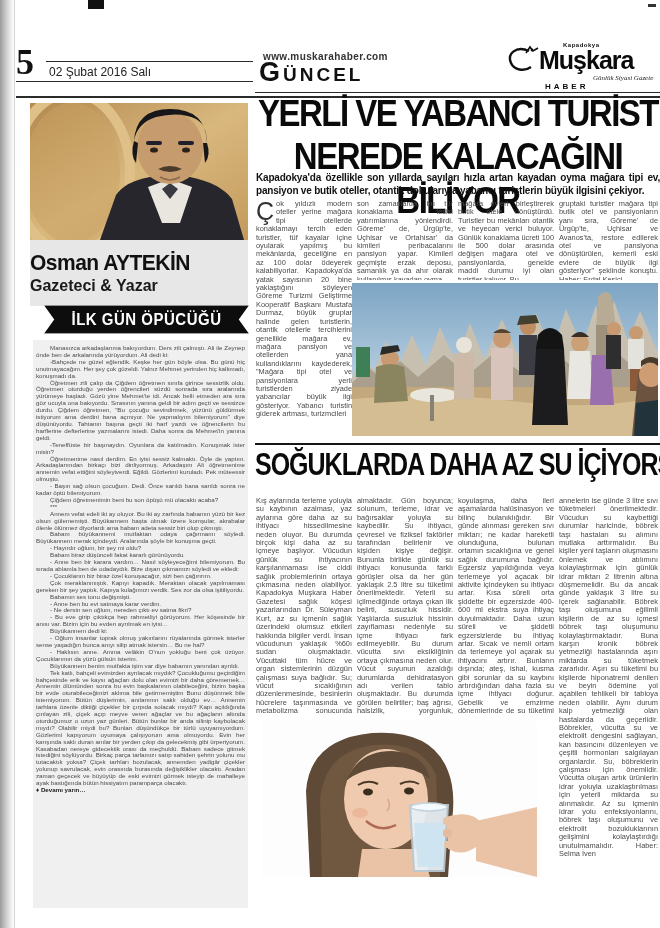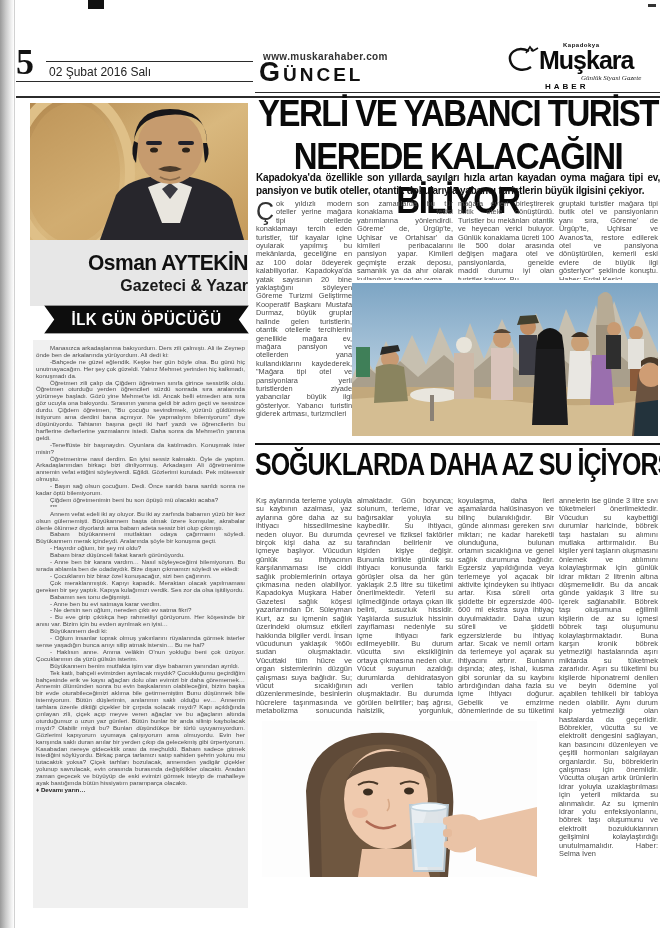--- a/index.html
+++ b/index.html
@@ -20,26 +20,26 @@
   .date{left:49px;top:65px;font-size:12px;color:#222;}
   .site{left:263px;top:51px;font-size:10px;letter-spacing:.4px;color:#333;font-weight:bold;}
   .guncel{left:259px;top:57px;font-size:19px;font-weight:700;letter-spacing:3px;color:#111;text-align:right;}
   .guncel::first-letter{font-size:27px;}
 
   
   .logo{left:505px;top:42px;width:152px;height:50px;}
   .logo-region{position:absolute;left:58px;top:0;font-size:6px;font-weight:700;letter-spacing:.5px;color:#111;}
   .logo-name{position:absolute;left:34px;top:4px;font-size:25px;font-weight:900;letter-spacing:-1px;color:#0b0b0b;transform:scaleY(1.05);}
   .logo-haber{position:absolute;left:40px;top:40px;font-size:8px;font-weight:900;letter-spacing:3px;color:#0b0b0b;}
-  .logo-tag{position:absolute;left:76px;top:32px;font-size:7px;font-style:italic;font-family:"Liberation Serif",serif;color:#222;text-align:center;}
+  .logo-tag{position:absolute;left:88px;top:32px;font-size:7px;font-style:italic;font-family:"Liberation Serif",serif;color:#222;text-align:center;}
   .logo-mark{position:absolute;left:0;top:2px;}
 
   
   .portrait{left:30px;top:103px;width:218px;height:137px;overflow:hidden;}
-  .namebox{left:30px;top:240px;width:218px;height:66px;background:#e7e7e7;text-align:right;}
+  .namebox{left:30px;top:240px;width:218px;height:66px;background:#e7e7e7;text-align:left;}
   .c-name{margin-top:10px;font-size:21px;font-weight:900;letter-spacing:-.5px;color:#111;transform:scaleY(1.08);}
   .c-role{margin-top:3px;font-size:16px;font-weight:700;color:#1a1a1a;}
   .banner{left:44px;top:306px;width:205px;height:27px;background:#0d0d0d;color:#fff;
     display:flex;align-items:center;justify-content:center;font-size:15px;font-weight:900;letter-spacing:.5px;
     clip-path:polygon(0% 0%,100% 0%,95% 50%,100% 100%,0% 100%,5% 50%);transform:scaleY(1.05);}
   .c-body{left:33px;top:340px;width:215px;height:568px;background:#f0f0f0;padding:5px 3px;box-sizing:border-box;
     font-size:6.2px;line-height:6.9px;color:#4a4a4a;text-align:justify;overflow:hidden;}
   .c-body p{margin:0;text-indent:14px;}
   .c-more{font-weight:700;color:#222;}
 

